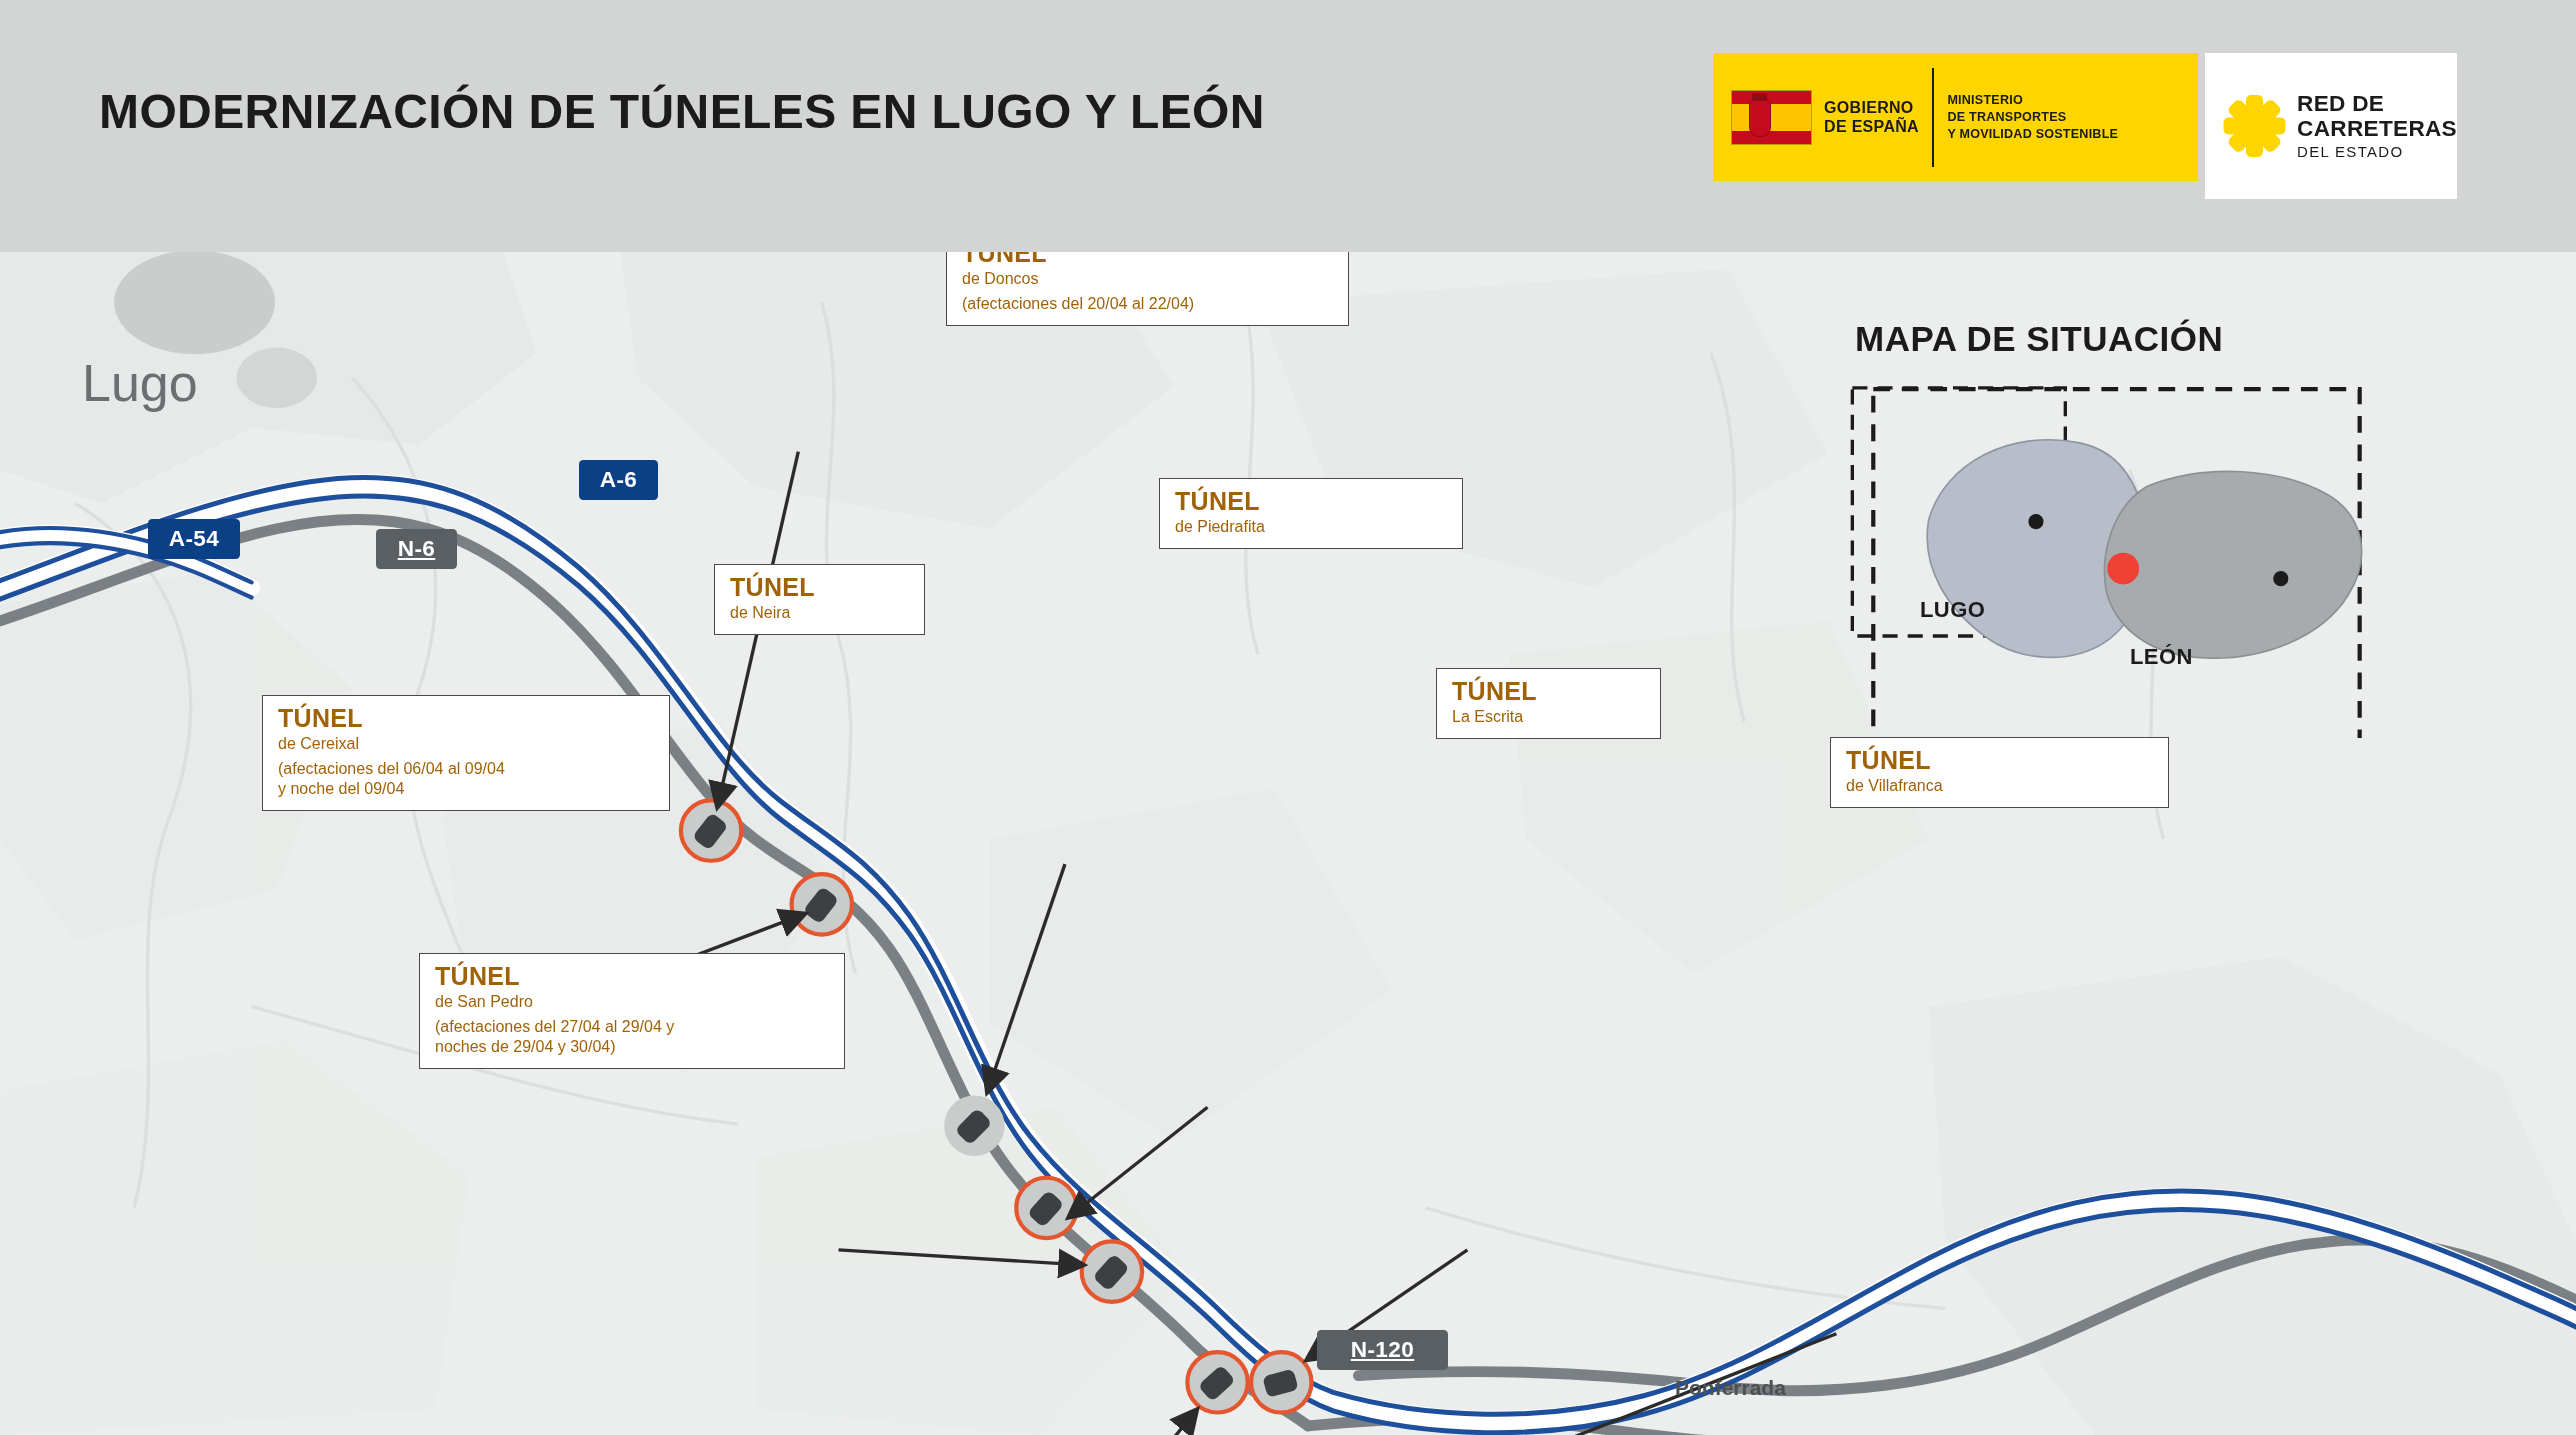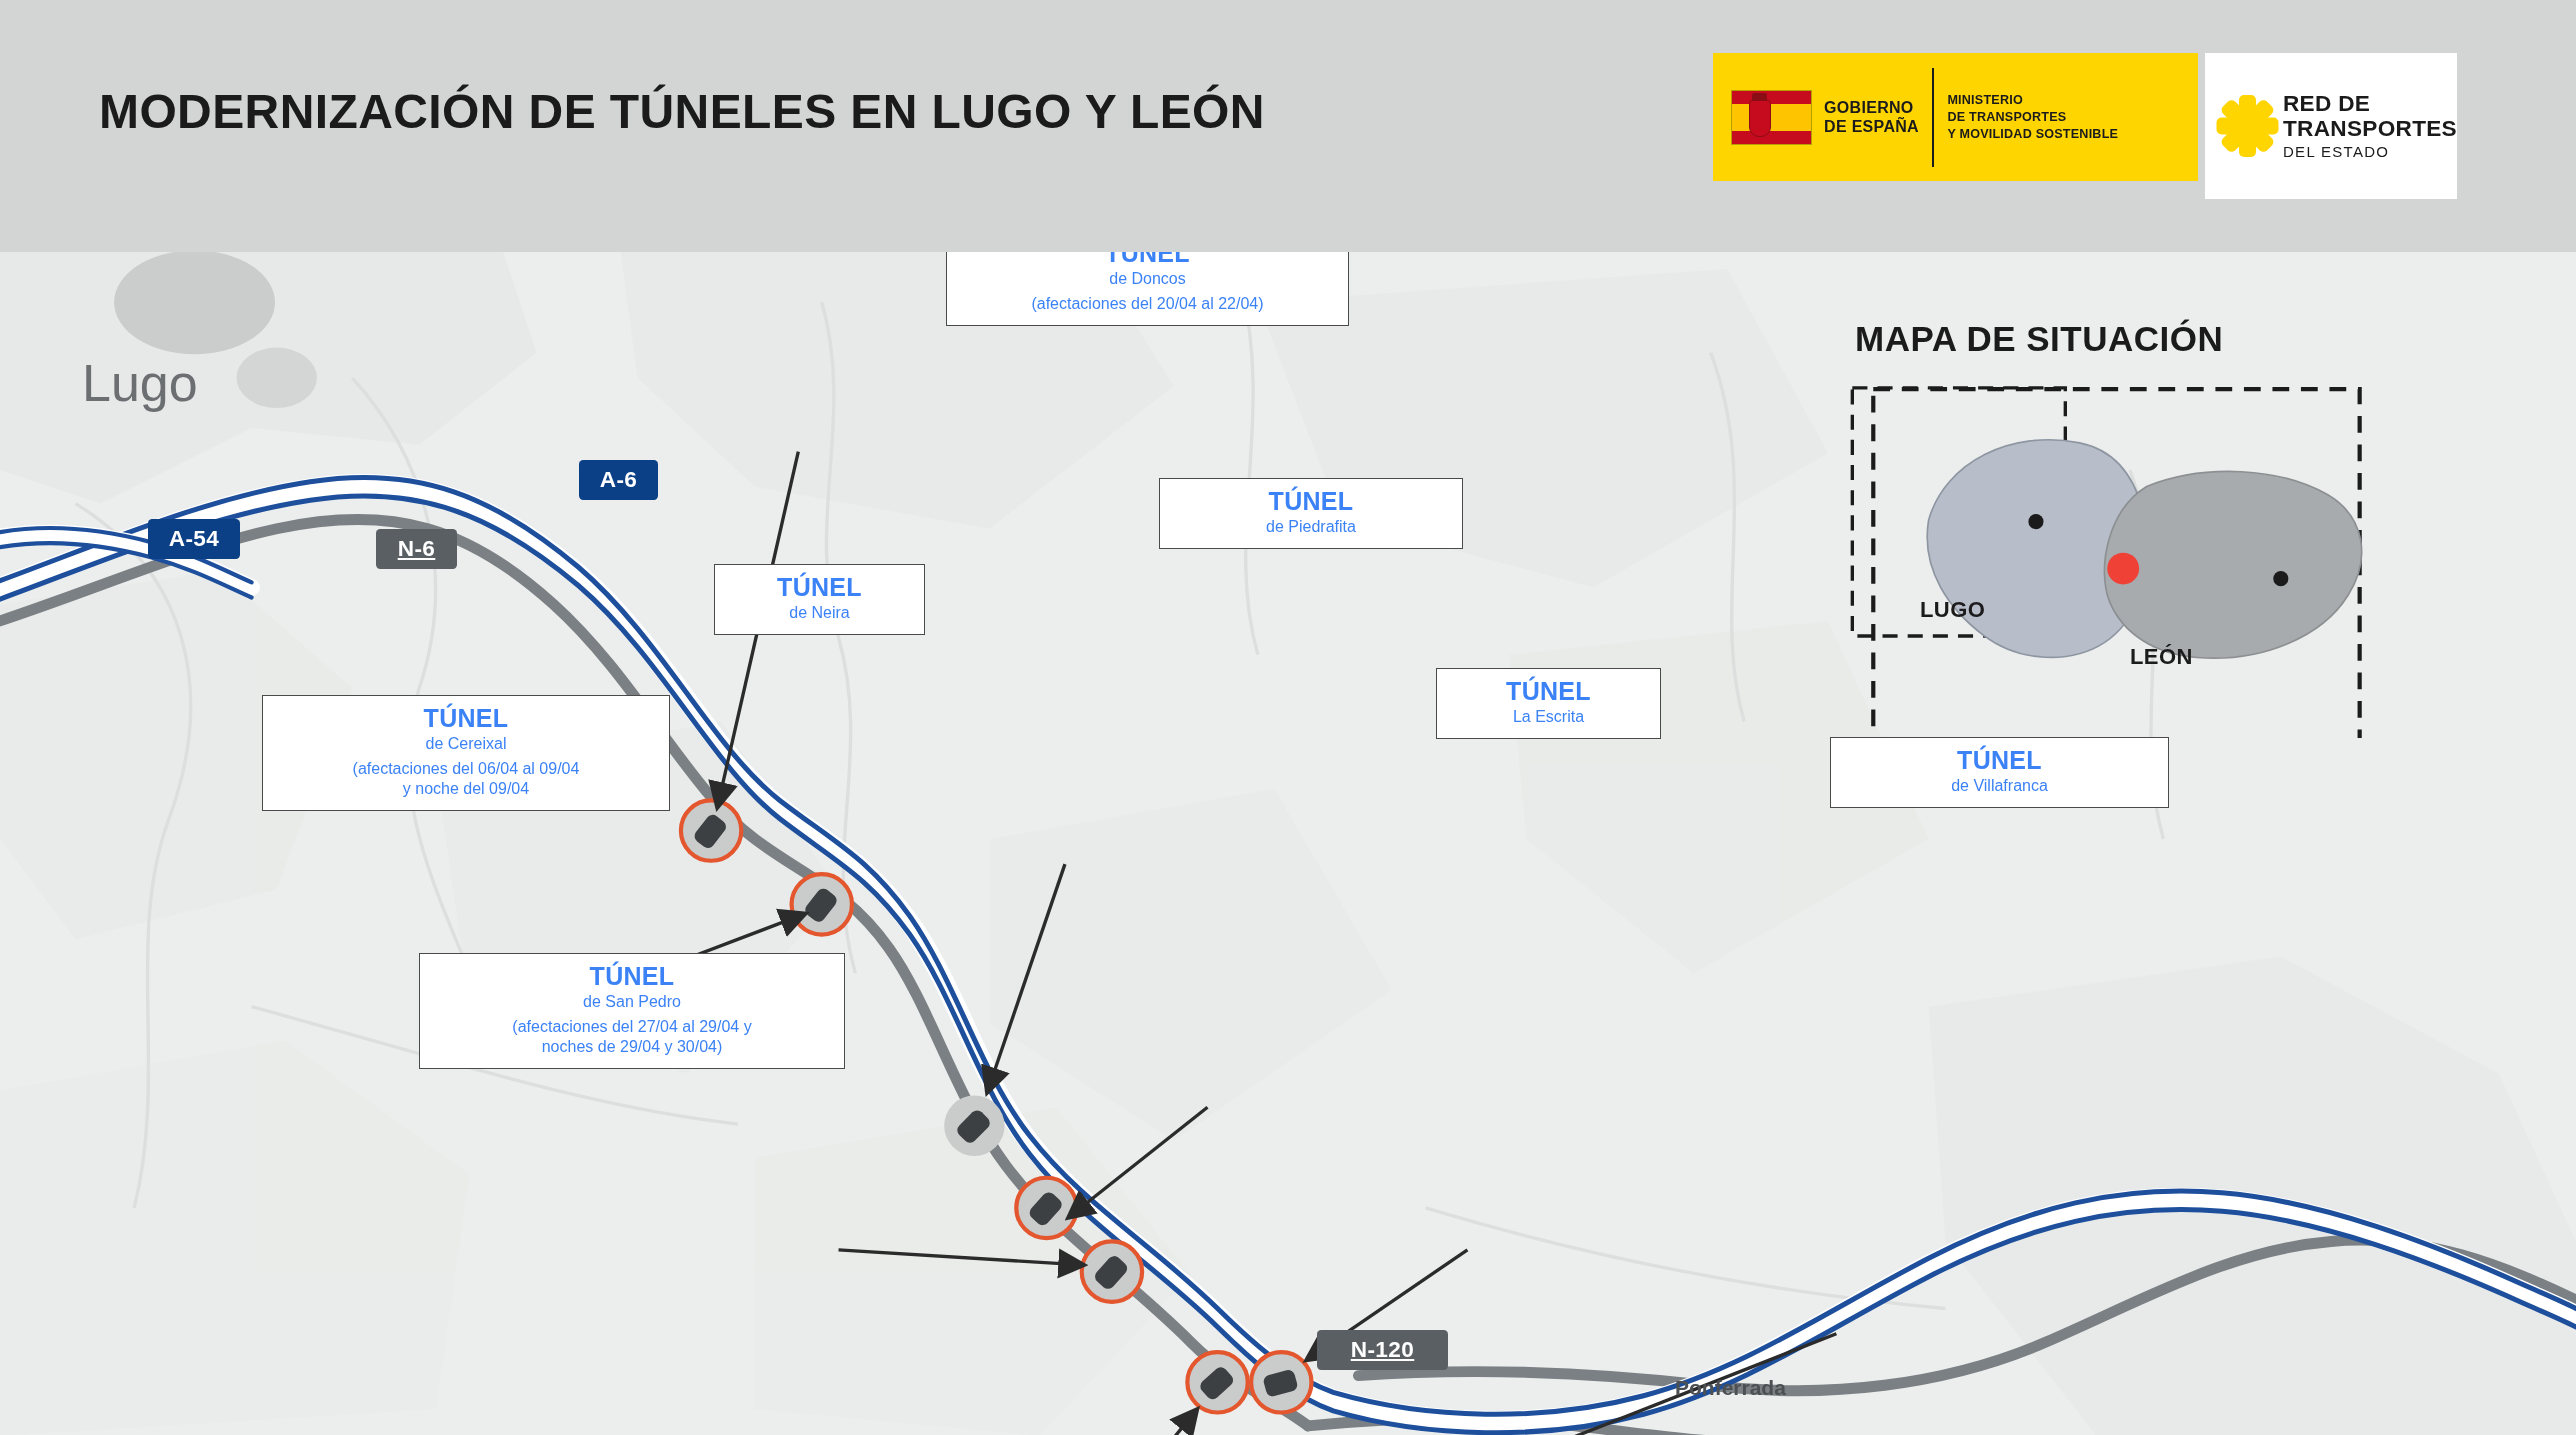--- a/index.html
+++ b/index.html
@@ -132,22 +132,22 @@
     position: absolute; left: 0; top: 0;
     width: 2576px; height: 1184px;
   }
 
   
   .callout {
     position: absolute;
     background: #ffffff;
     border: 1.7px solid #4a4a4a;
     padding: 8.4px 15px 11.7px 15px;
-    text-align: center;
-    color: #3b82f6;
+    text-align: left;
+    color: #a16207;
   }
   .callout .c-title {
     font-size: 25px;
     font-weight: bold;
     letter-spacing: 0.3px;
     line-height: 1.18;
   }
   .callout .c-sub {
     font-size: 16px;
     font-weight: normal;
@@ -225,21 +225,21 @@
 
     <div id="logo-red">
       <div class="star">
         <span></span>
           <span></span>
           <span></span>
           <span></span>
       </div>
       <div class="red-text">
         <div class="l1">RED DE</div>
-        <div class="l2">TRANSPORTES</div>
+        <div class="l2">CARRETERAS</div>
         <div class="l3">DEL ESTADO</div>
       </div>
     </div>
   </div>
 
   <div id="map">
 
     <svg class="maplayer" viewBox="0 0 3072 1412">
 
       <g opacity="0.55">

